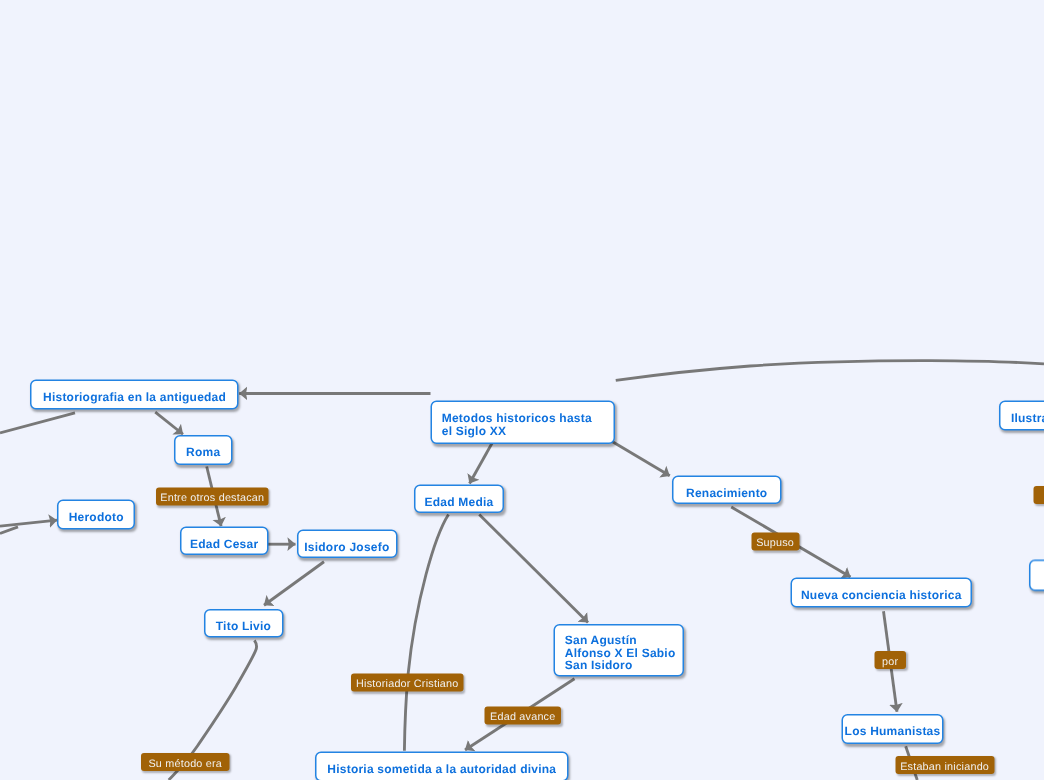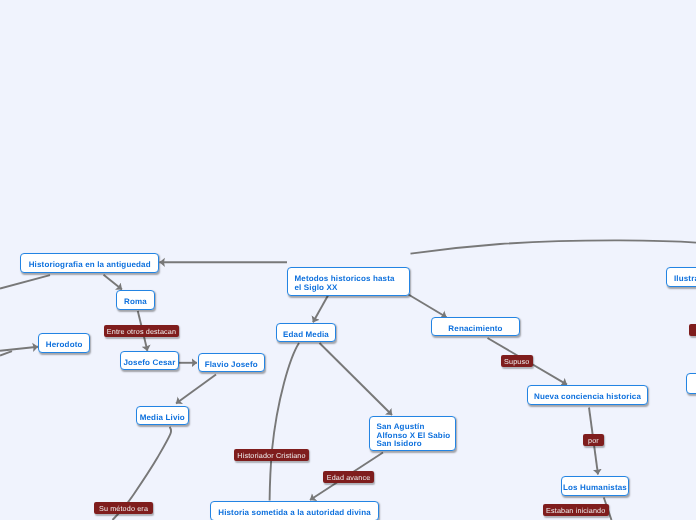--- a/index.html
+++ b/index.html
@@ -5,21 +5,21 @@
 html,body{margin:0;padding:0;}
 body{width:696px;height:520px;background:#f0f3fd;overflow:hidden;
   font-family:"Liberation Sans",sans-serif;-webkit-font-smoothing:antialiased;text-rendering:geometricPrecision;}
 #stage{position:relative;width:696px;height:520px;overflow:hidden;}
 svg.links{position:absolute;left:0;top:0;width:696px;height:520px;pointer-events:none;}
 .node{position:absolute;box-sizing:border-box;background:#fff;border:1.6px solid #2384e3;
   border-radius:4px;color:#0d70dd;font-weight:bold;font-size:8px;letter-spacing:.15px;
   display:flex;align-items:center;justify-content:center;line-height:8.6px;padding-top:5px;
   box-shadow:1px 1.5px 1.6px rgba(0,0,0,.33);white-space:pre;will-change:transform;}
 .node.ml{text-align:left;justify-content:flex-start;padding-left:6.5px;}
-.lbl{position:absolute;box-sizing:border-box;background:#7f1d1d;border-radius:2px;color:#f0f0f0;
+.lbl{position:absolute;box-sizing:border-box;background:#a16207;border-radius:2px;color:#f0f0f0;
   font-size:7.2px;letter-spacing:.15px;white-space:nowrap;display:flex;align-items:center;
   justify-content:center;box-shadow:1px 1.2px 1.4px rgba(0,0,0,.28);line-height:1;padding-top:1.5px;will-change:transform;text-align:center;}
 </style>
 </head>
 <body>
 
 <div id="stage">
   <svg class="links" viewBox="0 0 696 520">
     <defs>
       <marker id="ah" markerWidth="10" markerHeight="10" refX="5.4" refY="5" orient="auto" markerUnits="userSpaceOnUse">
@@ -46,37 +46,37 @@
         <path d="M589,407.5 L598,474.5" marker-end="url(#ah)"></path>
         <path d="M603.8,497.5 L611.5,520"></path>
       </g>
   </svg>
   <div id="nodes">
       <div class="node" style="left: 20px; top: 252.7px; width: 139.4px; height: 19.7px;">Historiografia en la antiguedad</div>
       <div class="node ml" style="left: 287px; top: 246.5px; width: 123px; height: 29px; margin-top: 20px;">Metodos historicos hasta
 el Siglo XX</div>
       <div class="node" style="left: 115.5px; top: 290px; width: 39px; height: 20px;">Roma</div>
       <div class="node" style="left: 38px; top: 332.5px; width: 52.3px; height: 19.6px;">Herodoto</div>
-      <div class="node" style="left: 119.8px; top: 351px; width: 58.9px; height: 19.3px;">Josefo Cesar</div>
-      <div class="node" style="left: 197.5px; top: 353.2px; width: 66.5px; height: 19.3px;">Flavio Josefo</div>
-      <div class="node" style="left: 135.5px; top: 406.3px; width: 52.6px; height: 19.4px;">Media Livio</div>
+      <div class="node" style="left: 119.8px; top: 351px; width: 58.9px; height: 19.3px;">Edad Cesar</div>
+      <div class="node" style="left: 197.5px; top: 353.2px; width: 66.5px; height: 19.3px;">Isidoro Josefo</div>
+      <div class="node" style="left: 135.5px; top: 406.3px; width: 52.6px; height: 19.4px;">Tito Livio</div>
       <div class="node" style="left: 276px; top: 322.5px; width: 60px; height: 19.2px;">Edad Media</div>
-      <div class="node" style="left: 431px; top: 317.2px; width: 89px; height: 19.2px;">Renacimiento</div>
+      <div class="node" style="left: 448px; top: 317.2px; width: 73px; height: 19.2px;">Renacimiento</div>
       <div class="node ml" style="left: 369px; top: 416px; width: 87px; height: 35px;">San Agustín
 Alfonso X El Sabio
 San Isidoro</div>
       <div class="node" style="left: 210px; top: 500.5px; width: 169px; height: 19.5px;">Historia sometida a la autoridad divina</div>
       <div class="node" style="left: 527px; top: 385px; width: 121px; height: 19.5px;">Nueva conciencia historica</div>
       <div class="node" style="left: 561px; top: 475.5px; width: 68px; height: 19.6px;">Los Humanistas</div>
       <div class="node" style="left: 665.8px; top: 266.9px; width: 58px; height: 20.2px;">Ilustración</div>
       <div class="node" style="left: 686px; top: 372.7px; width: 40px; height: 20.8px;"></div>
     </div>
   <div id="labels">
       <div class="lbl" style="left: 104px; top: 324.5px; width: 75px; height: 11.5px;">Entre otros destacan</div>
       <div class="lbl" style="left: 501px; top: 355px; width: 31.5px; height: 11.5px;">Supuso</div>
       <div class="lbl" style="left: 583px; top: 434px; width: 21px; height: 11.5px;">por</div>
-      <div class="lbl" style="left: 543px; top: 503.5px; width: 65.5px; height: 11.5px;">Estaban iniciando</div>
+      <div class="lbl" style="left: 597px; top: 503.5px; width: 65.5px; height: 11.5px;">Estaban iniciando</div>
       <div class="lbl" style="left: 233.5px; top: 448.5px; width: 75px; height: 11.5px;">Historiador Cristiano</div>
       <div class="lbl" style="left: 322.5px; top: 470.5px; width: 51px; height: 11.5px;">Edad avance</div>
       <div class="lbl" style="left: 93.5px; top: 502px; width: 59px; height: 11.5px;">Su método era</div>
       <div class="lbl" style="left: 689px; top: 324px; width: 20px; height: 11.5px;">S</div>
     </div>
 </div>
 
 </body></html>

